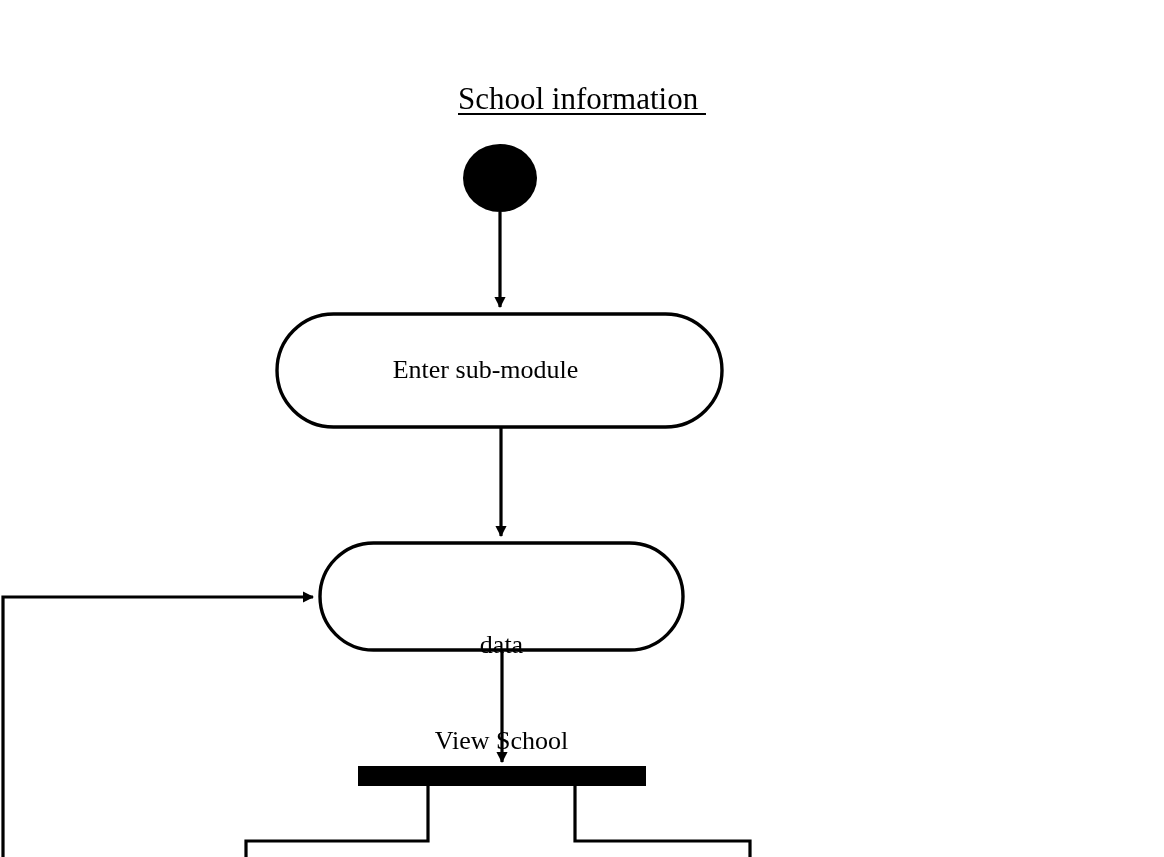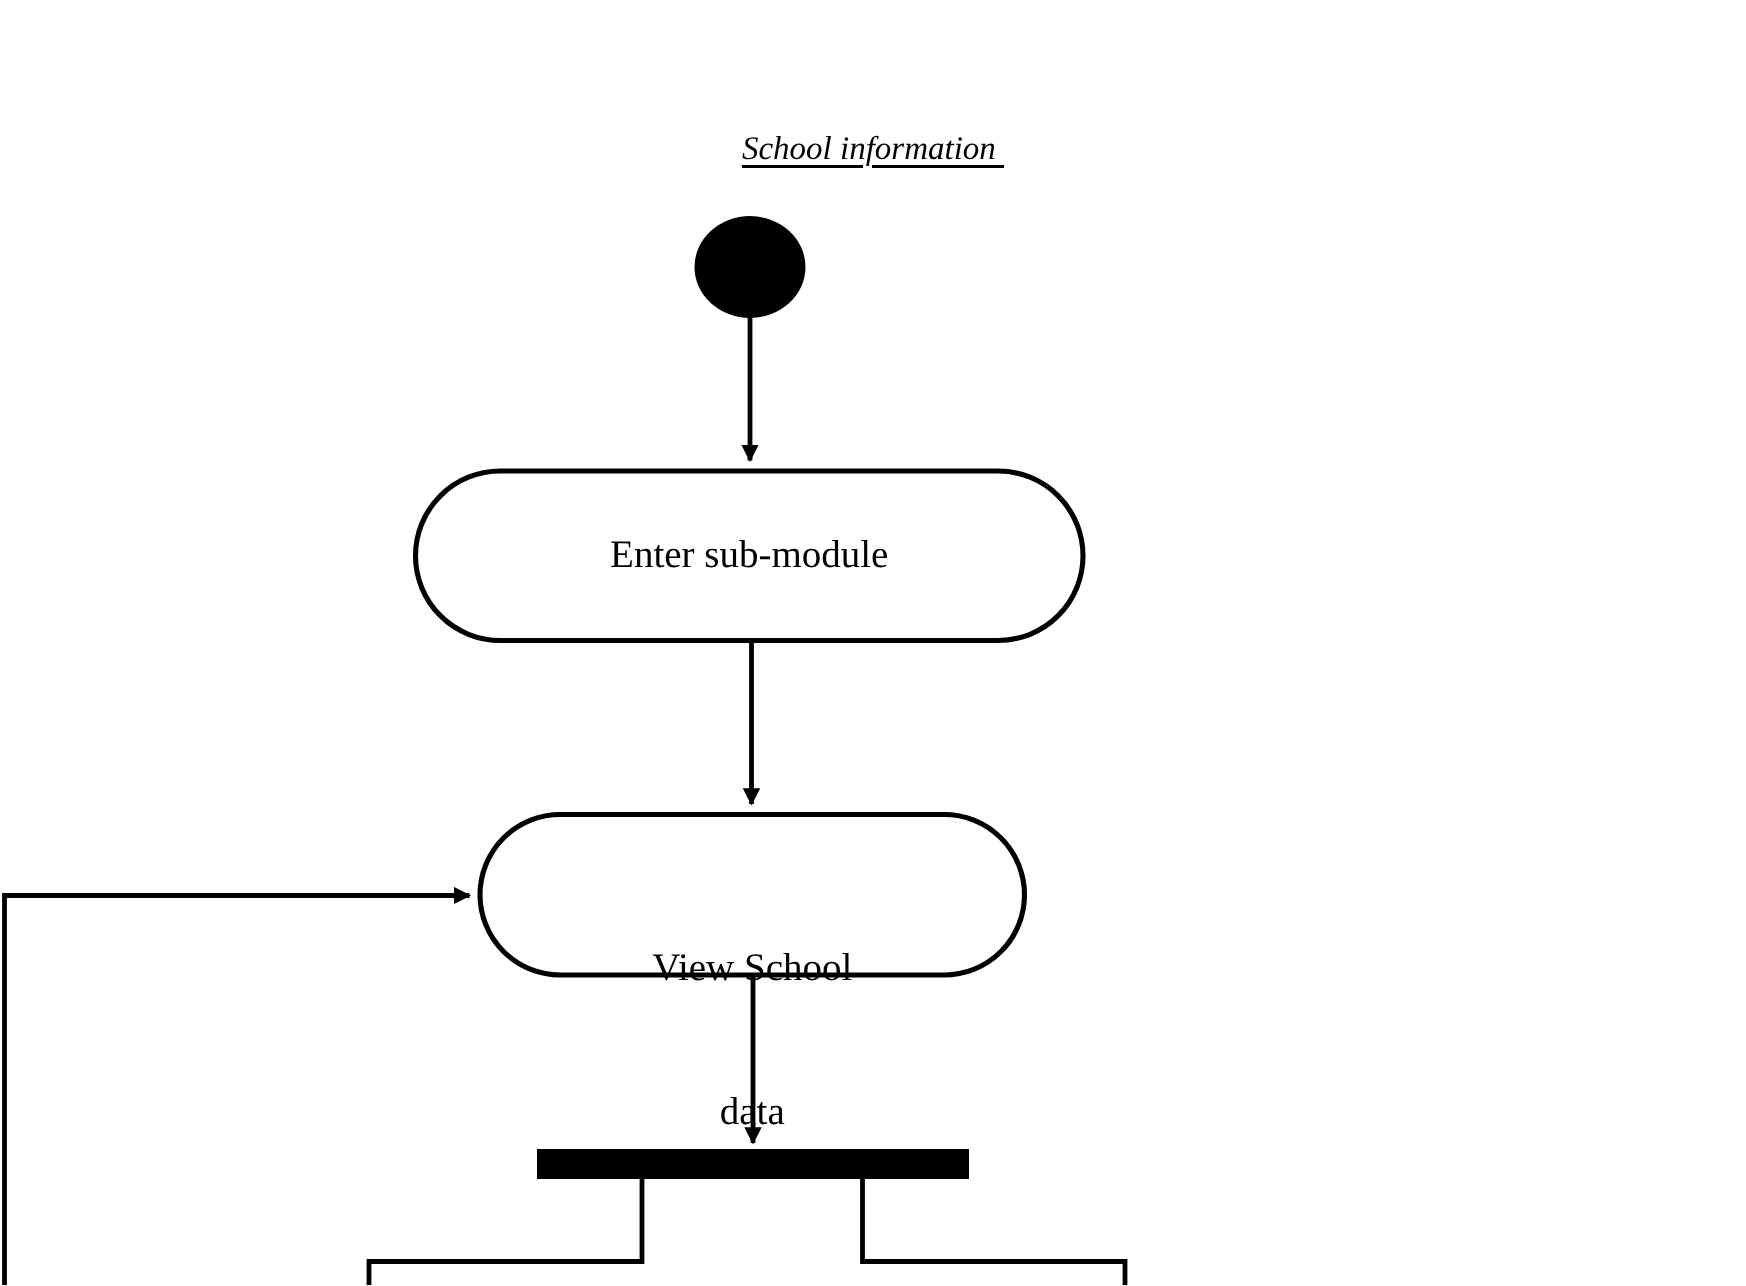--- a/index.html
+++ b/index.html
@@ -24,45 +24,44 @@
     left: 0;
     width: 1164px;
     height: 857px;
   }
   .diagram-title {
     position: absolute;
     left: 0;
     top: 4px;
     width: 1164px;
     text-align: center;
-    font-size: 22px;
+    font-size: 31px;
     line-height: 38px;
     font-family: "Liberation Serif", "DejaVu Serif", serif;
     color: #000000;
     white-space: pre;
-    font-style: italic;
   }
   .diagram-title .title-line {
     display: inline-block;
     text-decoration: underline;
     text-decoration-thickness: 2px;
     text-underline-offset: 4px;
   }
   .node-label {
     position: absolute;
     text-align: center;
     font-size: 26px;
     line-height: 32px;
     font-family: "Liberation Serif", "DejaVu Serif", serif;
     color: #000000;
     white-space: pre;
     pointer-events: none;
   }
   #label-enter-sub-module {
-    left: 277px;
+    left: 263px;
     top: 354px;
     width: 445px;
   }
   #label-view-school-data {
     left: 320px;
     top: 565px;
     width: 363px;
   }
 </style>
 </head>
@@ -98,17 +97,17 @@
     <rect x="358" y="766" width="288" height="20" fill="#000000"></rect>
 
     <path d="M 428 786 L 428 841 L 246 841 L 246 857" fill="none" stroke="#000000" stroke-width="3.2"></path>
 
     <path d="M 575 786 L 575 841 L 750 841 L 750 857" fill="none" stroke="#000000" stroke-width="3.2"></path>
   </svg>
 
   <div class="node-label" id="label-enter-sub-module">Enter sub-module</div>
 
   <div class="node-label" id="label-view-school-data">
+    <div>data</div>
     <div>View School</div>
-    <div>data</div>
   </div>
 
 </div>
 
 </body></html>

